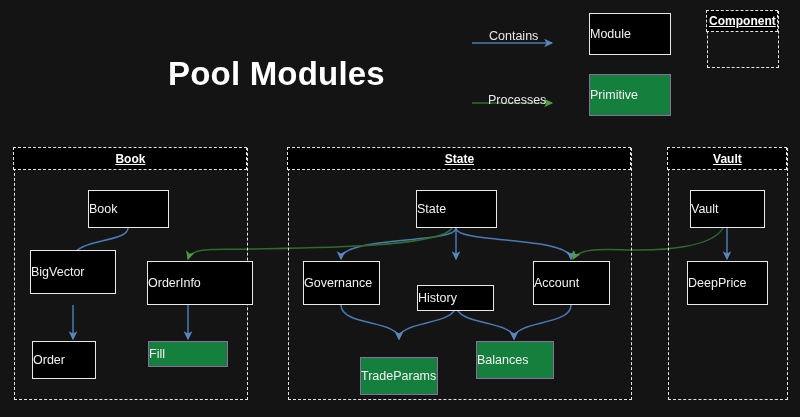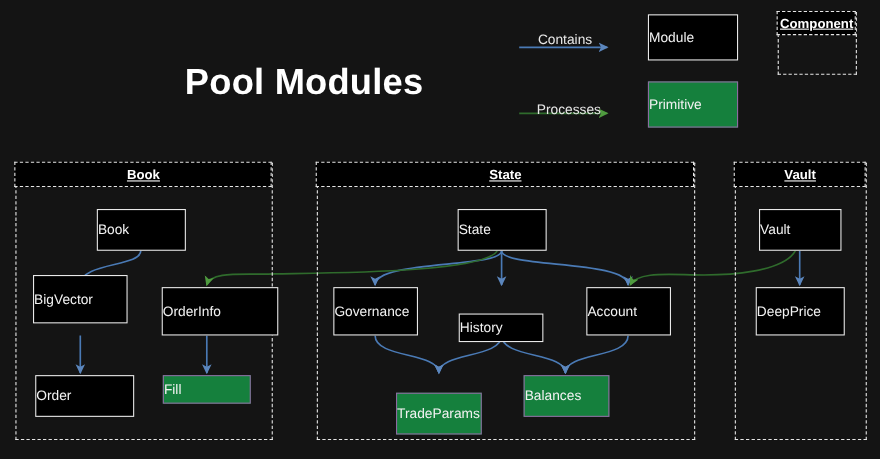--- a/index.html
+++ b/index.html
@@ -154,21 +154,21 @@
 
 <div class="abs node module" style="left:88px; top:190px; width:81px; height:38px;">
   <span>Book</span>
 </div>
 <div class="abs node module" style="left:30px; top:250px; width:86px; height:44px;">
   <span>BigVector</span>
 </div>
 <div class="abs node module" style="left:147px; top:261px; width:106px; height:44px;">
   <span>OrderInfo</span>
 </div>
-<div class="abs node module" style="left:32px; top:341px; width:90px; height:38px;">
+<div class="abs node module" style="left:32px; top:341px; width:64px; height:38px;">
   <span>Order</span>
 </div>
 <div class="abs node primitive" style="left:148px; top:341px; width:80px; height:26px;">
   <span>Fill</span>
 </div>
 
 <div class="abs group" style="left:288px; top:148px; width:344px; height:252px;">
   <div class="group-header" style="width:344px; height:23px;">
     <span>State</span>
   </div>

